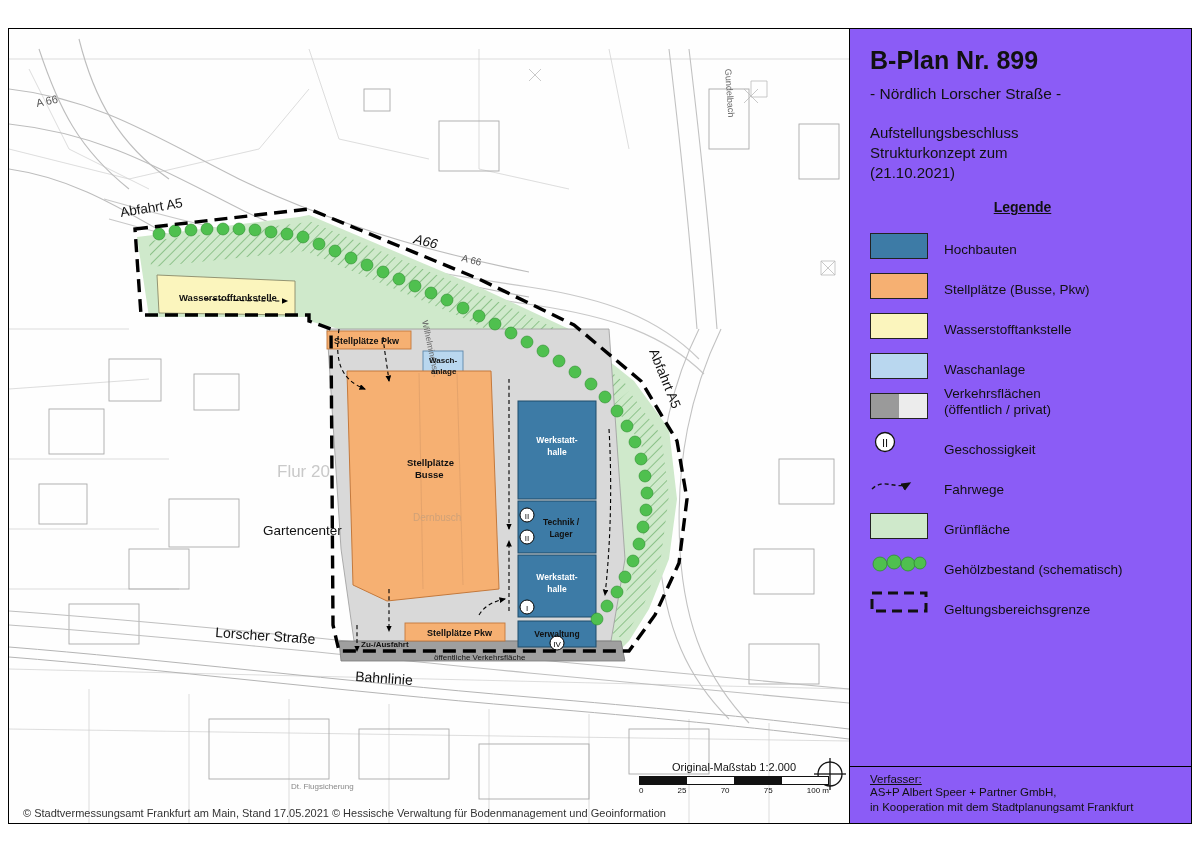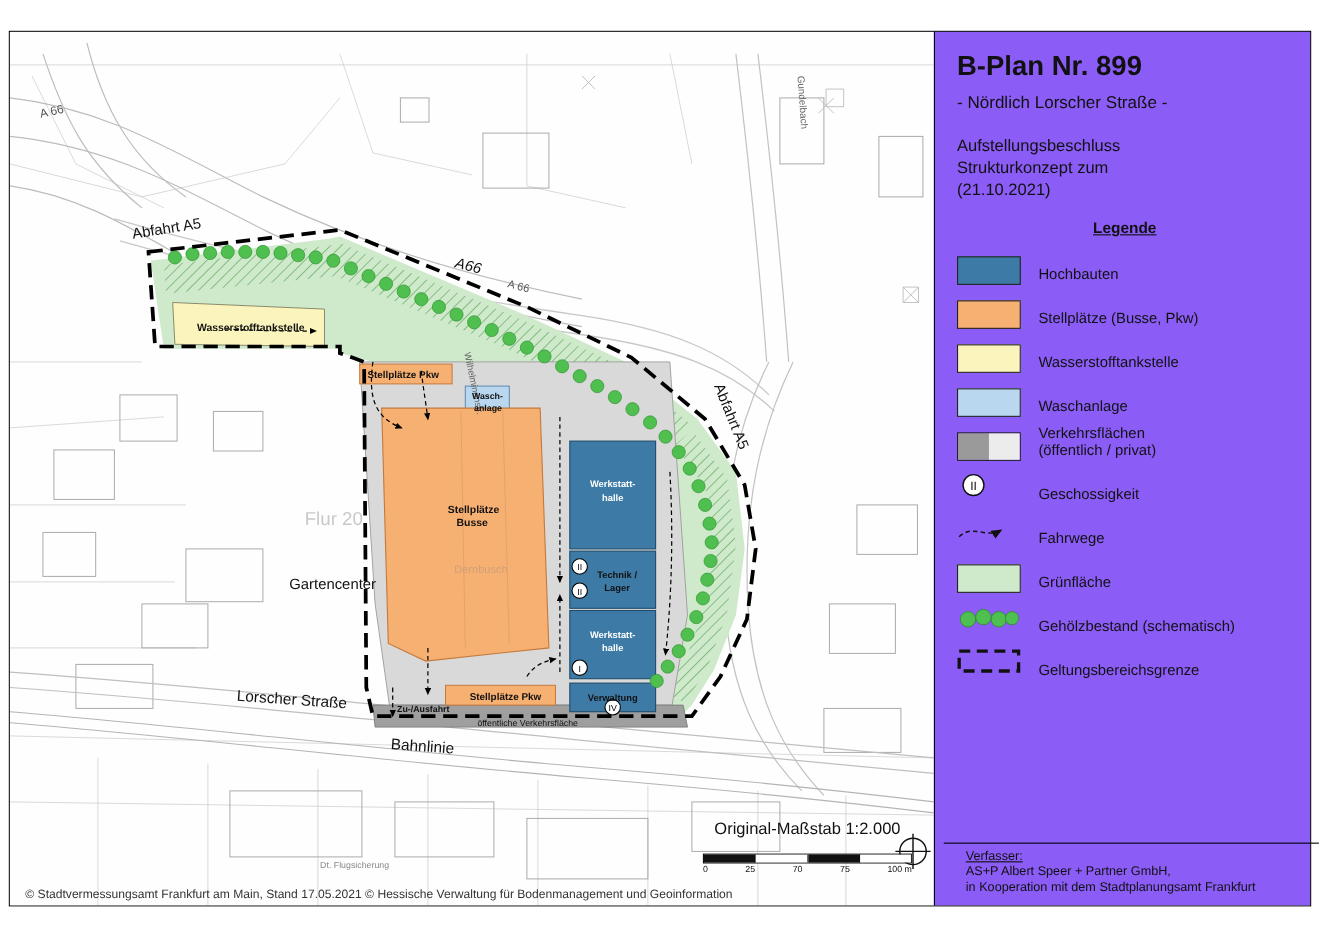--- a/index.html
+++ b/index.html
@@ -21,29 +21,29 @@
   .legend-head{font-size:14px;font-weight:bold;color:#111;margin-top:16px;text-decoration:underline;text-align:center;}
 
   .legend-list{margin-top:10px;}
   .lrow{display:flex;align-items:flex-end;min-height:34px;margin-bottom:6px;}
   .lkey{width:74px;flex:0 0 74px;display:flex;align-items:center;justify-content:flex-start;}
   .llabel{font-size:13.5px;color:#111;line-height:1.25;}
   .sw{width:58px;height:26px;border:1px solid #222;box-sizing:border-box;}
   .sw-split{width:58px;height:26px;display:flex;border:1px solid #222;box-sizing:border-box;}
   .sw-split div{flex:1;}
 
-  .footer{position:absolute;left:8px;bottom:0;width:100%;box-sizing:border-box;padding:6px 10px 8px 20px;border-top:1px solid #000;}
+  .footer{position:absolute;left:0;bottom:0;width:100%;box-sizing:border-box;padding:6px 10px 8px 20px;border-top:1px solid #000;}
   .footer .vf{font-size:11.5px;text-decoration:underline;color:#111;}
   .footer .ft{font-size:11.5px;color:#111;line-height:1.3;}
 
   .credit{position:absolute;left:14px;bottom:4px;font-size:11px;color:#333;white-space:nowrap;}
 
   
   .scalewrap{position:absolute;right:20px;bottom:28px;width:190px;text-align:center;}
-  .scaletxt{font-size:15px;color:#111;margin-bottom:14px;text-align:center;}
+  .scaletxt{font-size:11px;color:#111;margin-bottom:3px;text-align:center;}
   .scalebar{display:flex;height:9px;border:1px solid #111;box-sizing:border-box;}
   .scalebar div{flex:1;border-right:1px solid #111;}
   .scalebar div:last-child{border-right:none;}
   .scalenums{display:flex;font-size:8px;color:#111;justify-content:space-between;margin-top:1px;}
 
   .northwrap{position:absolute;right:36px;bottom:66px;}
 </style>
 </head>
 <body>
 

